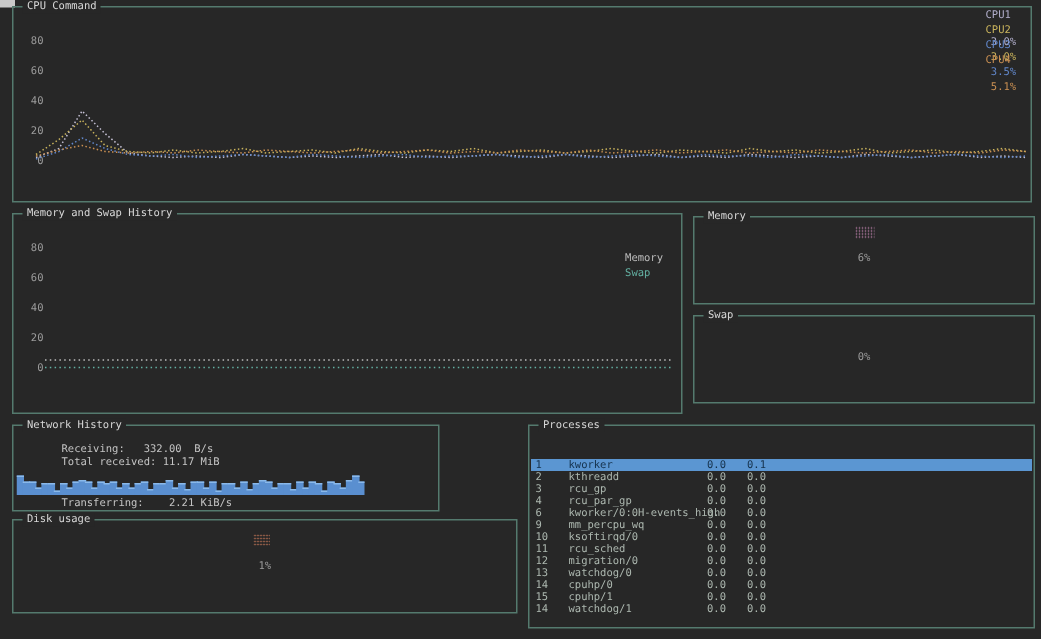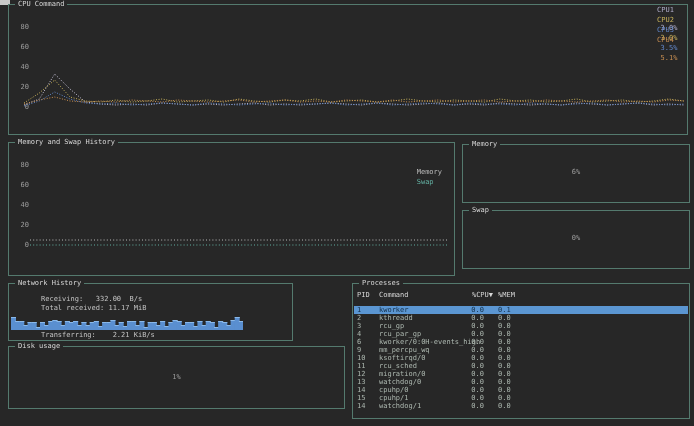--- a/index.html
+++ b/index.html
@@ -222,26 +222,20 @@
 </div>
 
 <div class="panel" style="left:8px;top:346px;width:337px;height:63px;">
   <span class="panel-title">Disk usage</span>
   <div class="gauge-dots" style="left: 160px; top: 9px; width: 11px; height: 8px; background-image: radial-gradient(circle, rgb(197, 119, 87) 0.55px, transparent 0.7px); background-size: 2px 2px;"></div>
   <div class="gauge-label" style="left:0;right:0;top:26px;">1%</div>
 </div>
 
 <div class="panel" style="left:352px;top:283px;width:338px;height:136px;">
   <span class="panel-title">Processes</span>
-  <div class="pheader">
-    <span class="ph-pid">PID</span>
-    <span class="ph-cmd">Command</span>
-    <span class="ph-cpu">%CPU▼</span>
-    <span class="ph-mem">%MEM</span>
-  </div>
   <div>
       <div class="prow sel" style="top: 22px;">
         <span class="c-pid">1</span>
         <span class="c-cmd">kworker</span>
         <span class="c-cpu">0.0</span>
         <span class="c-mem">0.1</span>
       </div>
       <div class="prow" style="top: 30px;">
         <span class="c-pid">2</span>
         <span class="c-cmd">kthreadd</span>

